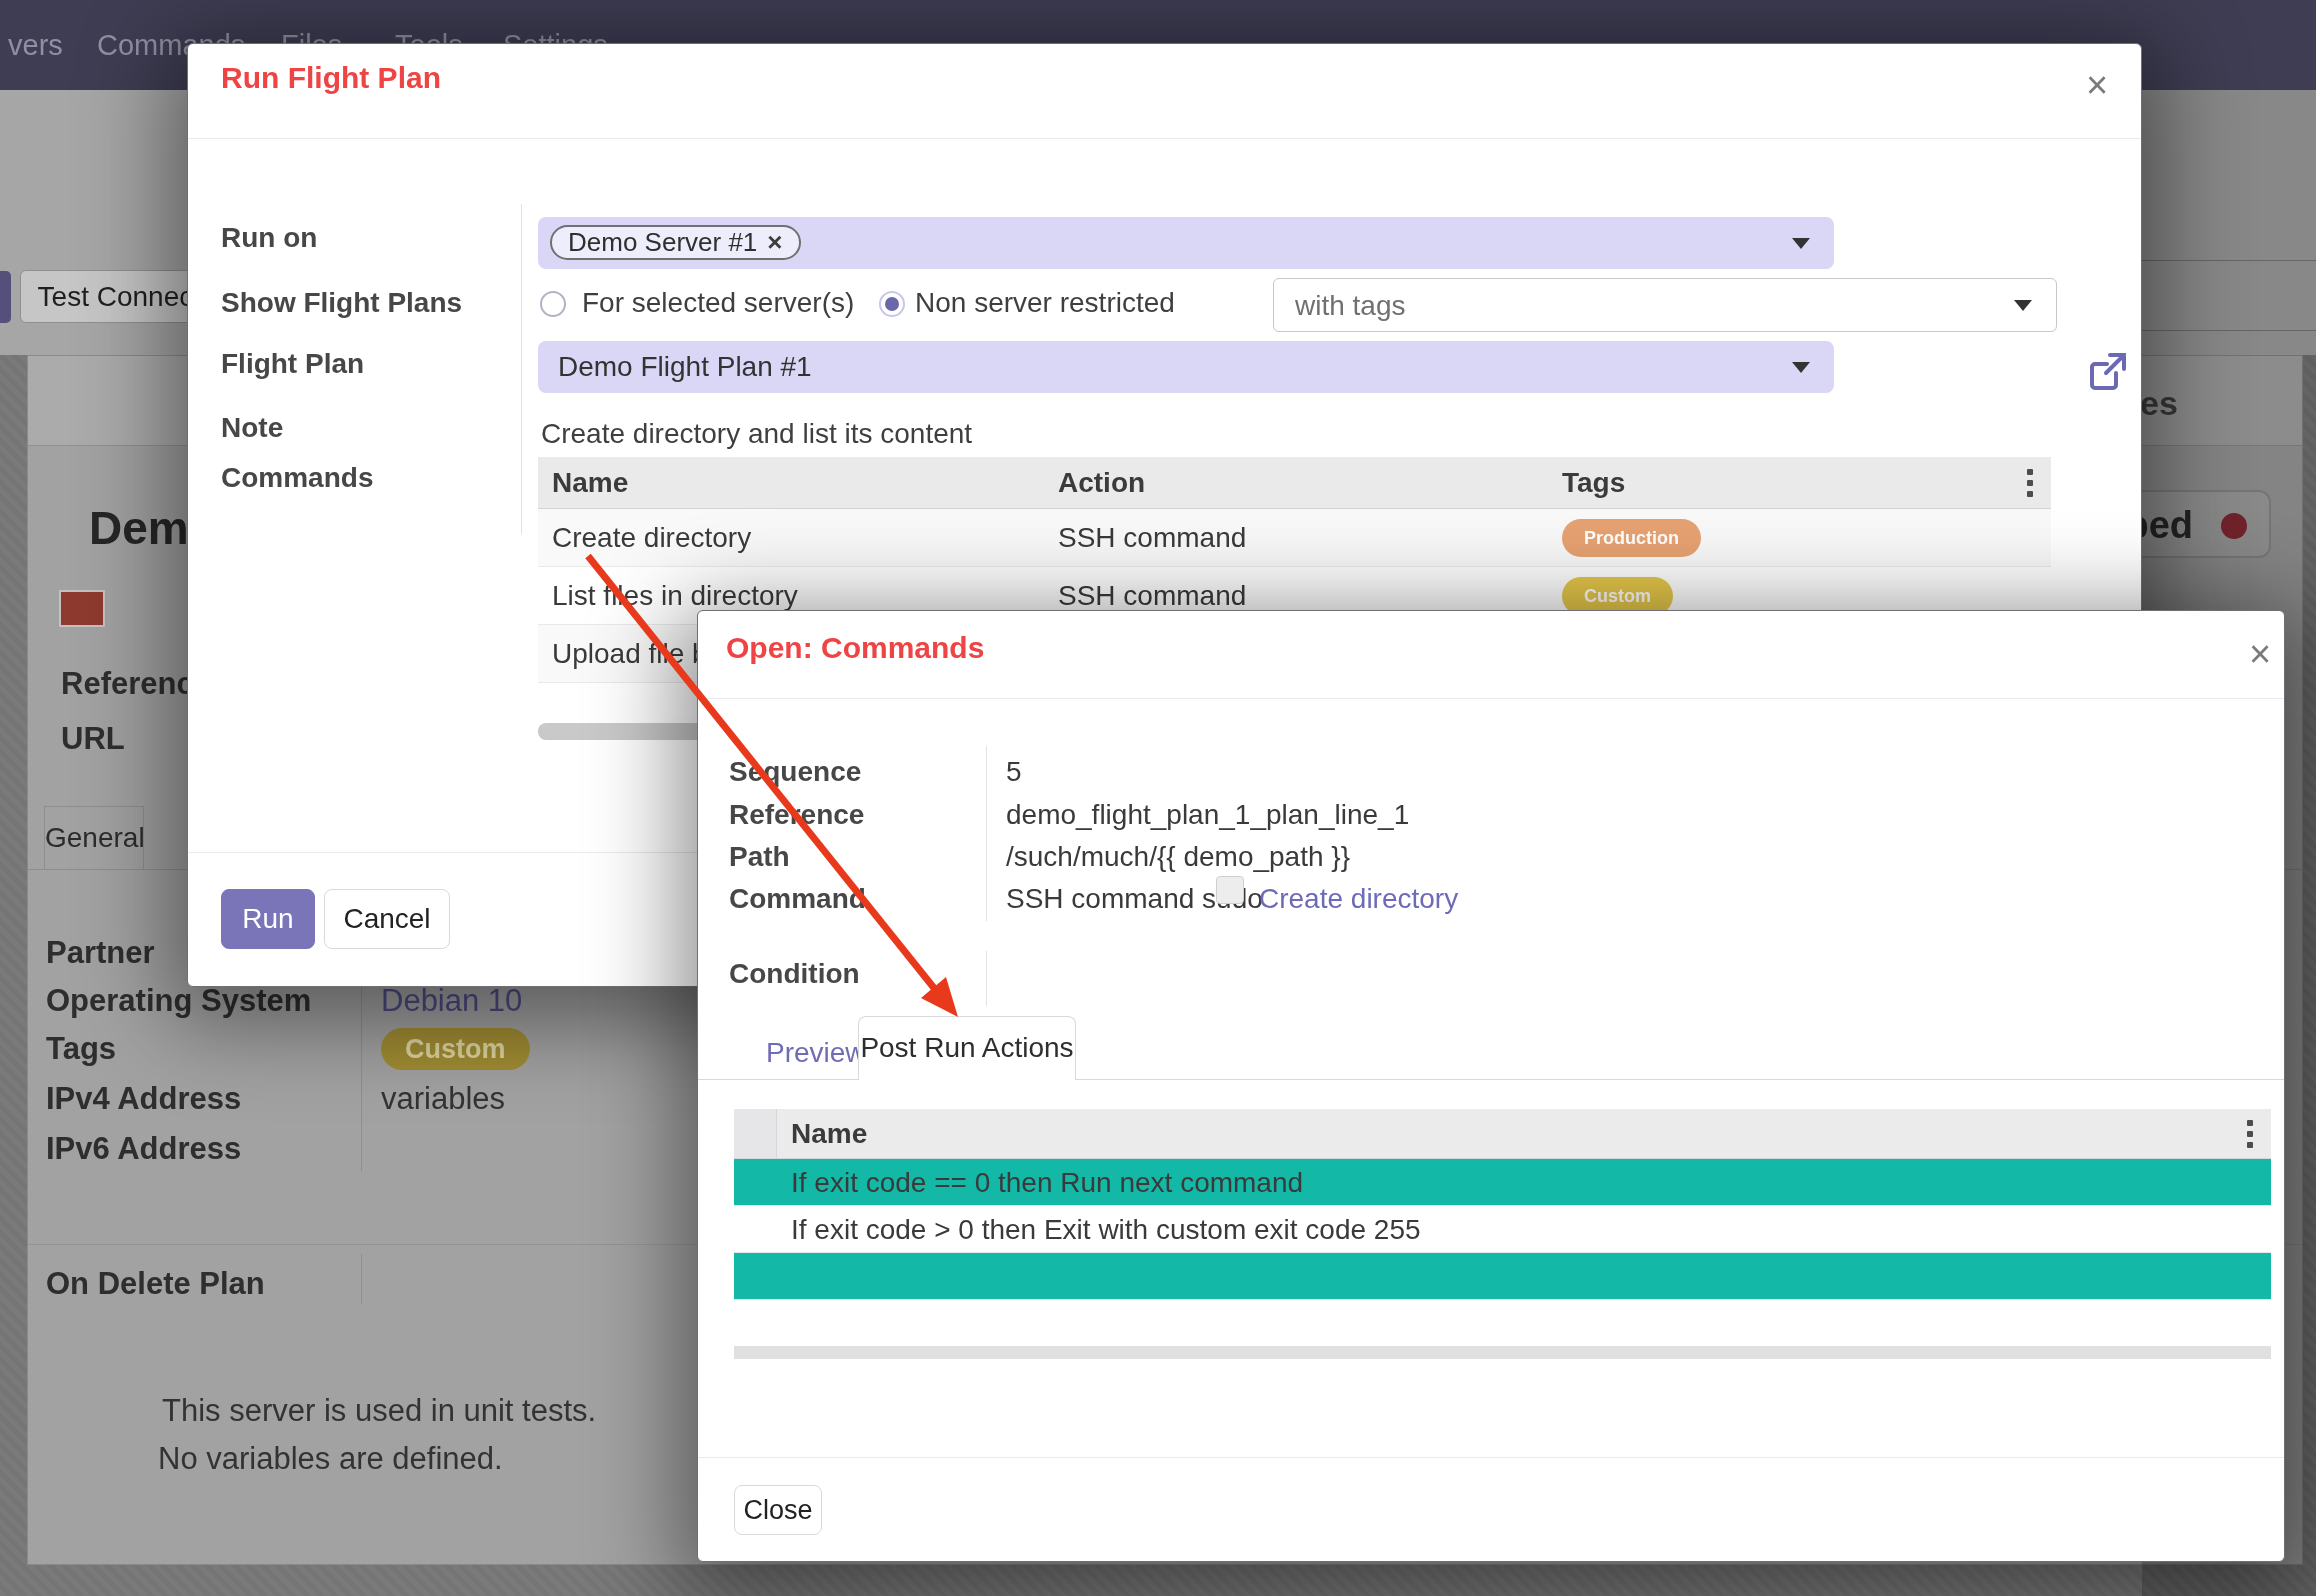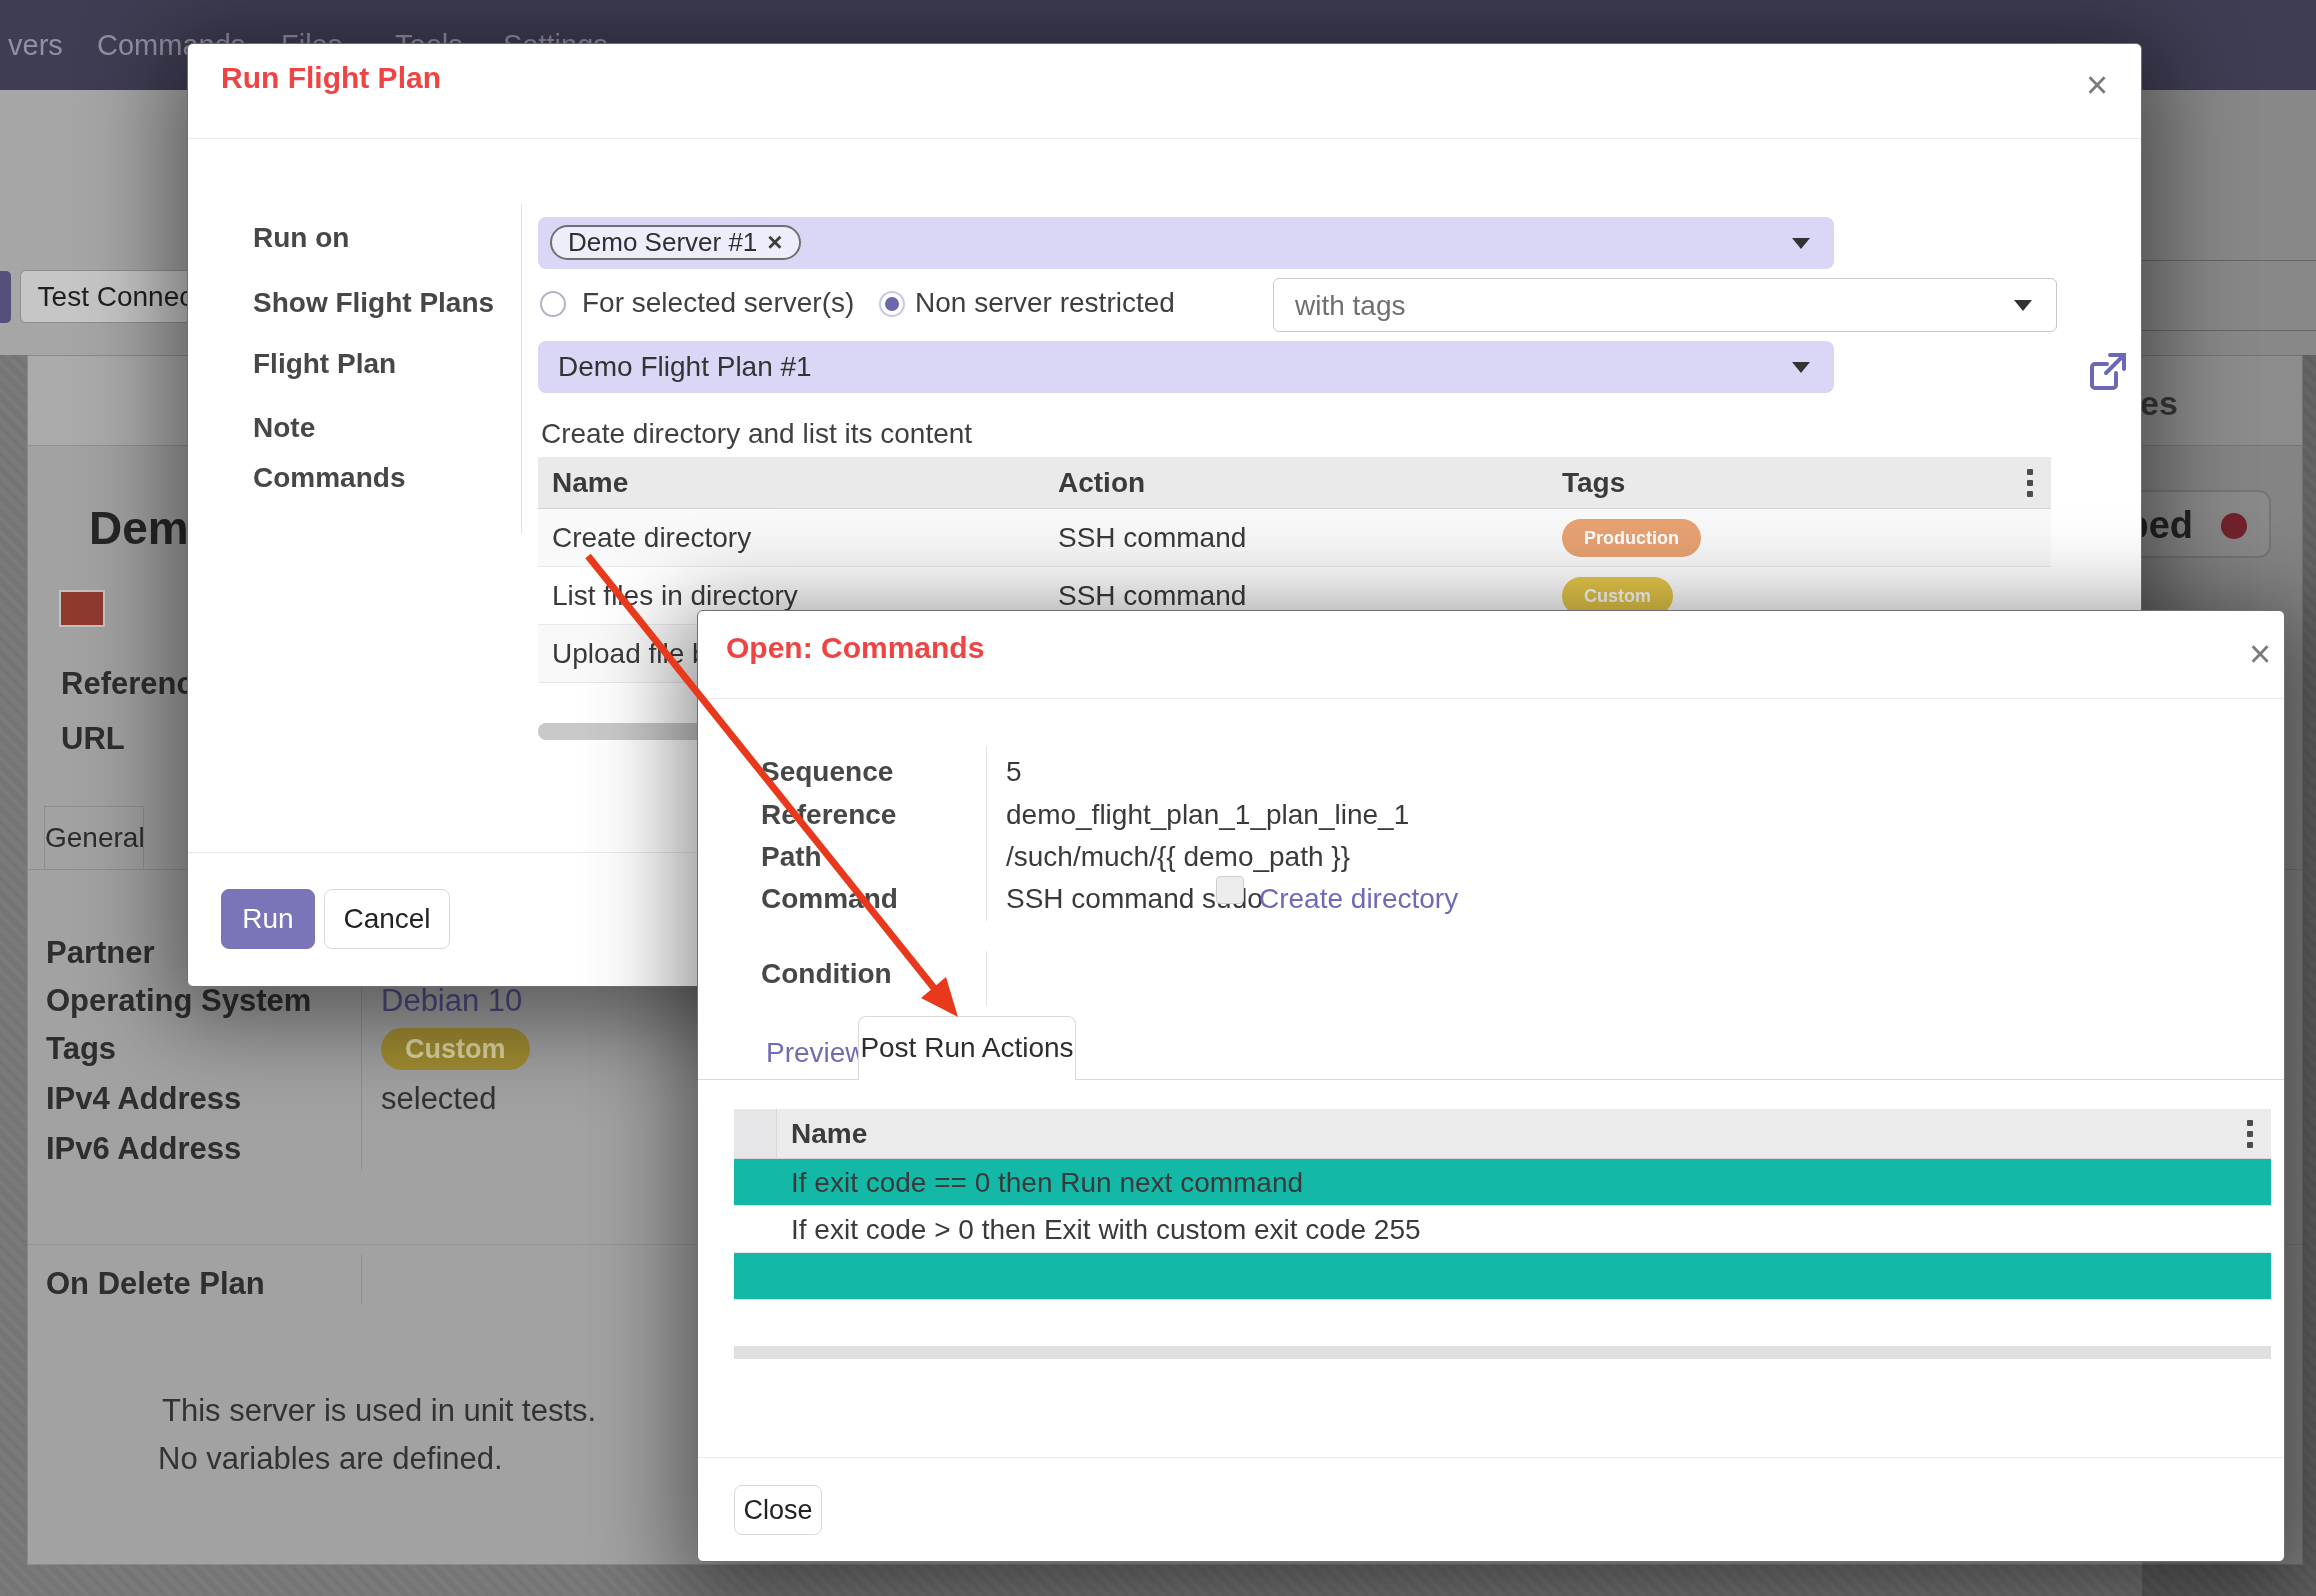--- a/index.html
+++ b/index.html
@@ -55,21 +55,21 @@
   .right-dark { left:2142px; top:90px; width:174px; height:1506px; background:rgba(0,0,0,0.18); z-index:3; }
   .right-dark .ln { position:absolute; left:0; width:100%; height:1px; background:rgba(0,0,0,0.25); }
 
   
   .modal { background:#fff; border:1px solid #6f6f73; border-radius:6px;
     box-shadow:0 18px 90px 18px rgba(0,0,0,0.45); }
   .m-title { position:absolute; font-size:30px; font-weight:bold; color:#ef4444; }
   .m-close { position:absolute; font-size:38px; color:#7a7a7a; cursor:pointer; line-height:1;
     font-weight:normal; }
   .m-hdiv { position:absolute; left:0; width:100%; height:1px; background:#e9e9f0; }
-  .f-label { position:absolute; font-size:28px; font-weight:bold; color:#474747; white-space:nowrap;margin-left:32px; }
+  .f-label { position:absolute; font-size:28px; font-weight:bold; color:#474747; white-space:nowrap; }
   .f-value { position:absolute; font-size:28px; color:#3a3a3a; white-space:nowrap; }
   .vsep { position:absolute; width:1px; background:#e3e3e3; }
 
   #run-modal { left:187px; top:43px; width:1955px; height:944px; z-index:10; }
   .sel-lav { position:absolute; left:350px; width:1296px; height:52px; background:#d9d7f5;
     border-radius:8px; cursor:pointer; }
   .caret { position:absolute; right:24px; top:50%; margin-top:-5px; width:0; height:0;
     border-left:9px solid transparent; border-right:9px solid transparent; border-top:11px solid #333; }
   .tag-pill { position:absolute; left:12px; top:8px; height:35px; line-height:31px;
     border:2px solid #707070; border-radius:18px; background:rgba(255,255,255,0.55);
@@ -166,21 +166,21 @@
     <div class="bg-label" style="left:18px; top:627px;">Operating System</div>
     <div class="bg-label" style="left:18px; top:675px;">Tags</div>
     <div class="bg-label" style="left:18px; top:725px;">IPv4 Address</div>
     <div class="bg-label" style="left:18px; top:775px;">IPv6 Address</div>
 
     <div class="vsep-bg" style="top:575px; height:240px;"></div>
     <div class="vsep-bg" style="top:898px; height:50px;"></div>
 
     <div class="bg-value link-dim" style="left:353px; top:627px;">Debian 10</div>
     <div class="badge-custom-dim">Custom</div>
-    <div class="bg-value" style="left:353px; top:725px;">selected</div>
+    <div class="bg-value" style="left:353px; top:725px;">variables</div>
 
     <div class="card-div2"></div>
     <div class="bg-label" style="left:18px; top:910px;">On Delete Plan</div>
 
     <div class="bg-value" style="left:134px; top:1037px;">This server is used in unit tests.</div>
     <div class="bg-value" style="left:130px; top:1085px;">No variables are defined.</div>
   </div>
 
   <div class="abs right-dark">
     <div class="ln" style="top:170px"></div>

